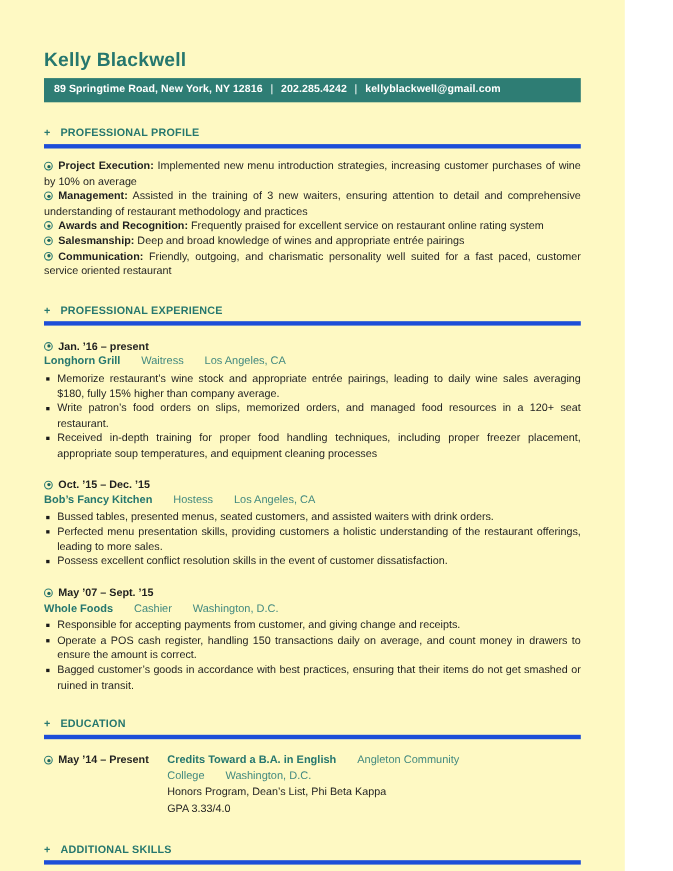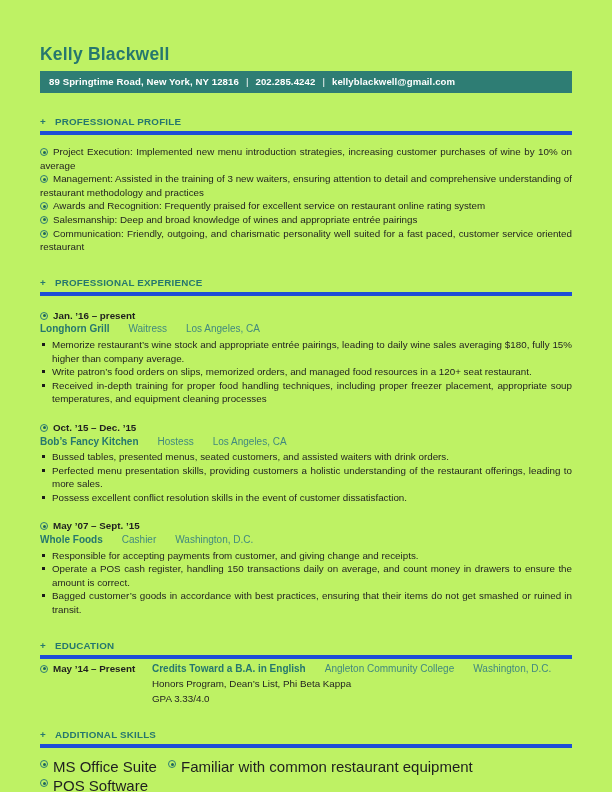--- a/index.html
+++ b/index.html
@@ -4,23 +4,23 @@
 <style>
   * { box-sizing: border-box; margin: 0; padding: 0; }
   html, body { background: #ffffff; }
   body {
     font-family: "Liberation Sans", sans-serif;
     color: #1f1f1f;
     -webkit-font-smoothing: antialiased;
   }
   .page {
     position: relative;
-    width: 612px;
+    width: 568px;
     height: 792px;
-    background: #bef264;
+    background: #fef9c3;
     padding: 44px 40px 0 40px;
     overflow: hidden;
   }
 
   
   .name {
     font-size: 17.5px;
     font-weight: bold;
     color: #26776e;
     letter-spacing: 0.2px;
@@ -69,21 +69,21 @@
     background: #1d655d;
   }
 
   
   .profile-list { margin-top: 10px; }
   .pitem {
     font-size: 9.8px;
     line-height: 13.6px;
     text-align: justify;
   }
-  .pitem .plabel { font-weight: normal; }
+  .pitem .plabel { font-weight: bold; }
 
   
   .exp-list { margin-top: 13px; }
   .job { display: flex; margin-bottom: 15px; flex-direction: column; }
   .job:last-child { margin-bottom: 0; }
   .job-date {
     width: 112px;
     flex: none;
     font-size: 9.8px;
     font-weight: bold;
@@ -104,21 +104,21 @@
   }
   ul.bullets li::before {
     content: "";
     position: absolute;
     left: 2px; top: 5px;
     width: 3px; height: 3px;
     background: #1a1a1a;
   }
 
   
-  .edu { display: flex; margin-top: 3px; }
+  .edu { display: flex; margin-top: 13px; }
   .edu-line2, .edu-line3 { font-size: 9.8px; line-height: 14.6px; }
 
   
   .skills { display: flex; margin-top: 12px; }
   .skill-col { margin-right: 6px; }
   .skill-col.col1 { width: 122px; flex: none; }
   .skill {
     display: flex;
     align-items: flex-start;
     font-size: 15px;

